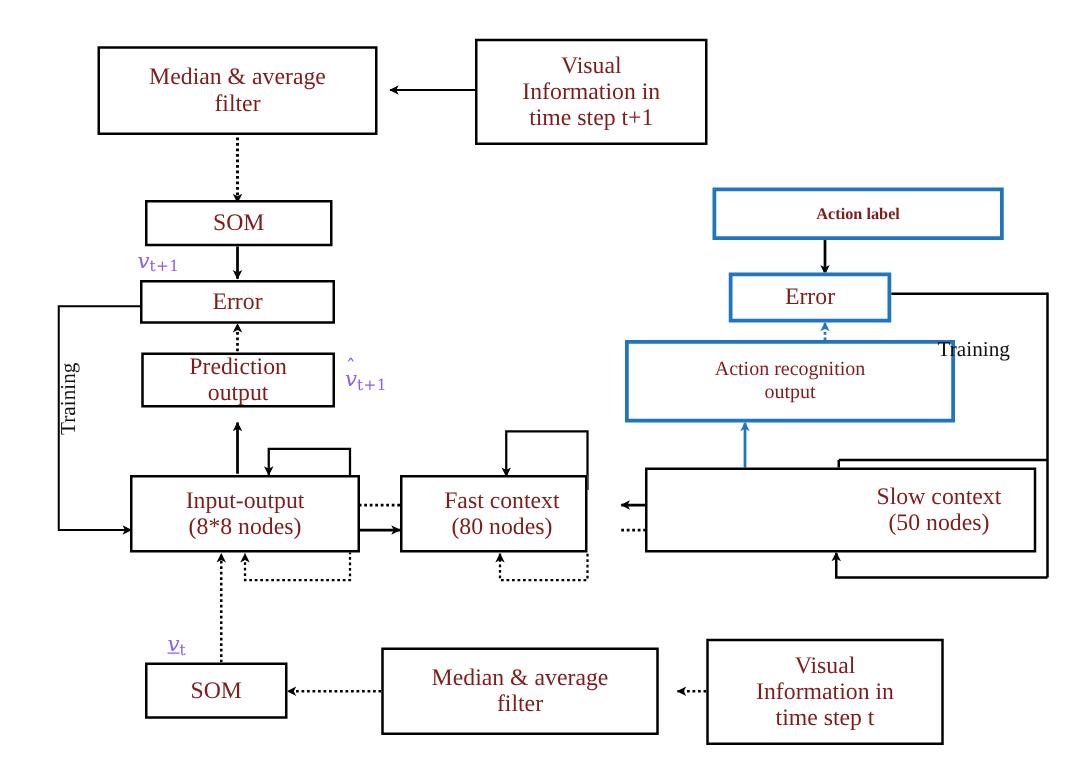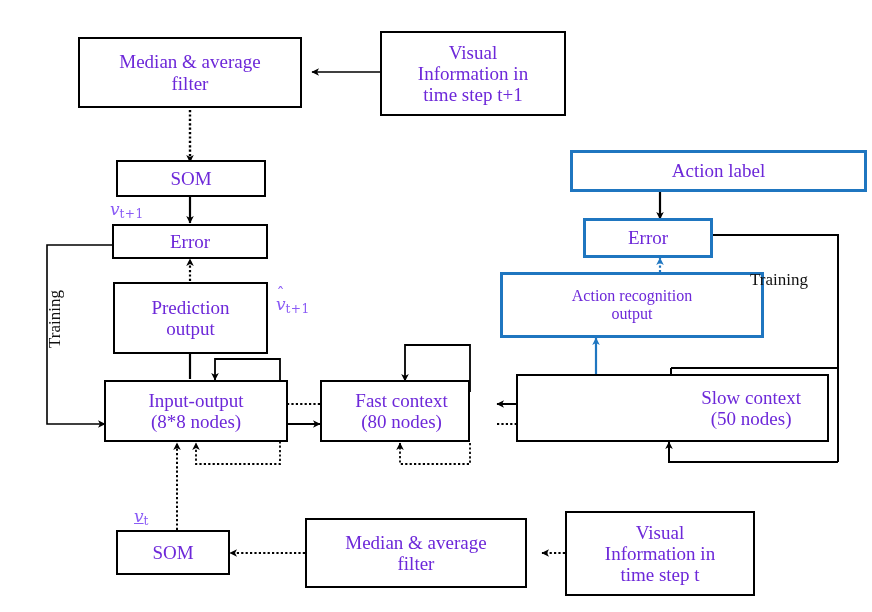--- a/index.html
+++ b/index.html
@@ -24,21 +24,21 @@
     pointer-events: none;
   }
   .node {
     position: absolute;
     box-sizing: border-box;
     display: flex;
     align-items: center;
     justify-content: center;
     text-align: center;
     background: #ffffff;
-    color: #6d28d9;
+    color: #7f1d1d;
     line-height: 1.12;
     z-index: 3;
   }
   .node.black {
     border: 2px solid #000000;
   }
   .node.blue {
     border: 3px solid #1F76C0;
   }
   .node .txt {
@@ -165,42 +165,42 @@
   </div>
 
   <div class="node black" style="left:116px; top:160px; width:150px; height:37px; font-size:19px;">
     <span class="txt">SOM</span>
   </div>
 
   <div class="node black" style="left:112px; top:224px; width:156px; height:35px; font-size:19px;">
     <span class="txt">Error</span>
   </div>
 
-  <div class="node black" style="left:113px; top:282px; width:155px; height:72px; font-size:19px;">
+  <div class="node black" style="left:113px; top:282px; width:155px; height:44px; font-size:19px;">
     <span class="txt">Prediction
 output</span>
   </div>
 
   <div class="node black" style="left:104px; top:380px; width:184px; height:62px; font-size:19px;">
     <span class="txt">Input-output
 (8*8 nodes)</span>
   </div>
 
   <div class="node black" style="left:320px; top:380px; width:150px; height:62px; font-size:19px;padding-left:13px;">
     <span class="txt">Fast context
 (80 nodes)</span>
   </div>
 
   <div class="node black" style="left:516px; top:374px; width:313px; height:68px; font-size:19px; justify-content:flex-end; padding-right:22px;">
     <span class="txt">Slow context
 (50 nodes)</span>
   </div>
 
 
-  <div class="node blue" style="left:570px; top:150px; width:297px; height:42px; font-size:19px;">
+  <div class="node blue" style="left:570px; top:150px; width:233px; height:42px; font-size:13px;font-weight:bold;">
     <span class="txt">Action label</span>
   </div>
 
   <div class="node blue" style="left:583px; top:218px; width:130px; height:40px; font-size:19px;">
     <span class="txt">Error</span>
   </div>
 
   <div class="node blue" style="left:500px; top:272px; width:264px; height:66px; font-size:16px;">
     <span class="txt">Action recognition
 output</span>

